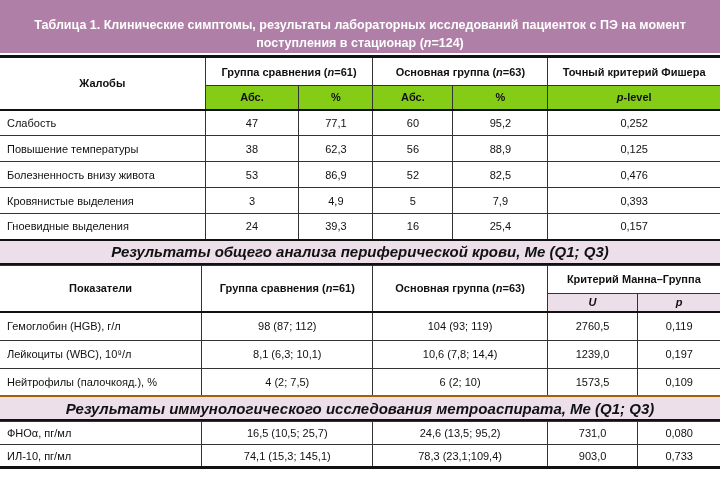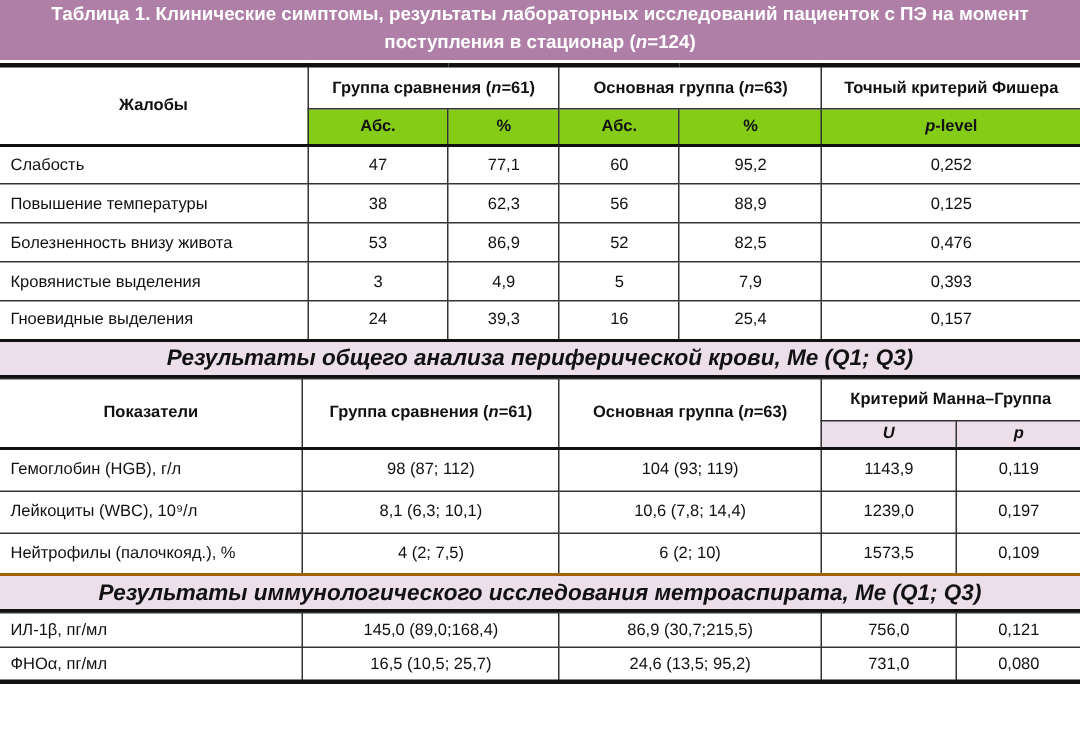--- a/index.html
+++ b/index.html
@@ -5,22 +5,22 @@
   html,body{margin:0;padding:0;}
   body{
     width:720px;height:490px;background:#ffffff;
     font-family:"Liberation Sans",sans-serif;
     -webkit-font-smoothing:antialiased;
   }
   .page{width:720px;height:490px;overflow:hidden;background:#fff;}
 
   
   .title-bar{
-    background:#b07fa8;color:#ffffff;height:40px;
-    display:flex;align-items:flex-start;justify-content:center;
+    background:#b07fa8;color:#ffffff;height:53px;
+    display:flex;align-items:flex-end;justify-content:center;
     text-align:center;font-weight:bold;font-size:12.5px;line-height:1.5;
     padding:0 28px;box-sizing:border-box;
   }
   .gap{height:2px;background:#fff;}
 
   
   table{border-collapse:collapse;width:720px;table-layout:fixed;}
   td,th{
     border:1px solid #333;font-size:11px;color:#111;
     text-align:center;vertical-align:middle;padding:2px 4px;box-sizing:border-box;
@@ -151,21 +151,21 @@
       <tr class="r2">
         <th>U</th>
         <th>p</th>
       </tr>
     </thead>
     <tbody>
       <tr>
         <td class="l">Гемоглобин (HGB), г/л</td>
         <td>98 (87; 112)</td>
         <td>104 (93; 119)</td>
-        <td>1143,9</td>
+        <td>2760,5</td>
         <td>0,119</td>
       </tr>
       <tr>
         <td class="l">Лейкоциты (WBC), 10⁹/л</td>
         <td>8,1 (6,3; 10,1)</td>
         <td>10,6 (7,8; 14,4)</td>
         <td>1239,0</td>
         <td>0,197</td>
       </tr>
       <tr>
@@ -183,29 +183,29 @@
   <table class="tblC">
     <colgroup>
       <col style="width:28.0%">
         <col style="width:23.8%">
         <col style="width:24.2%">
       <col style="width:12.6%">
         <col style="width:11.4%">
     </colgroup>
     <tbody>
       <tr>
-        <td class="l">ИЛ-1β, пг/мл</td>
-        <td>145,0 (89,0;168,4)</td>
-        <td>86,9 (30,7;215,5)</td>
-        <td>756,0</td>
-        <td>0,121</td>
-      </tr>
-      <tr>
         <td class="l">ФНОα, пг/мл</td>
         <td>16,5 (10,5; 25,7)</td>
         <td>24,6 (13,5; 95,2)</td>
         <td>731,0</td>
         <td>0,080</td>
       </tr>
+      <tr>
+        <td class="l">ИЛ-10, пг/мл</td>
+        <td>74,1 (15,3; 145,1)</td>
+        <td>78,3 (23,1;109,4)</td>
+        <td>903,0</td>
+        <td>0,733</td>
+      </tr>
     </tbody>
   </table>
 
 </div>
 
 </body></html>

